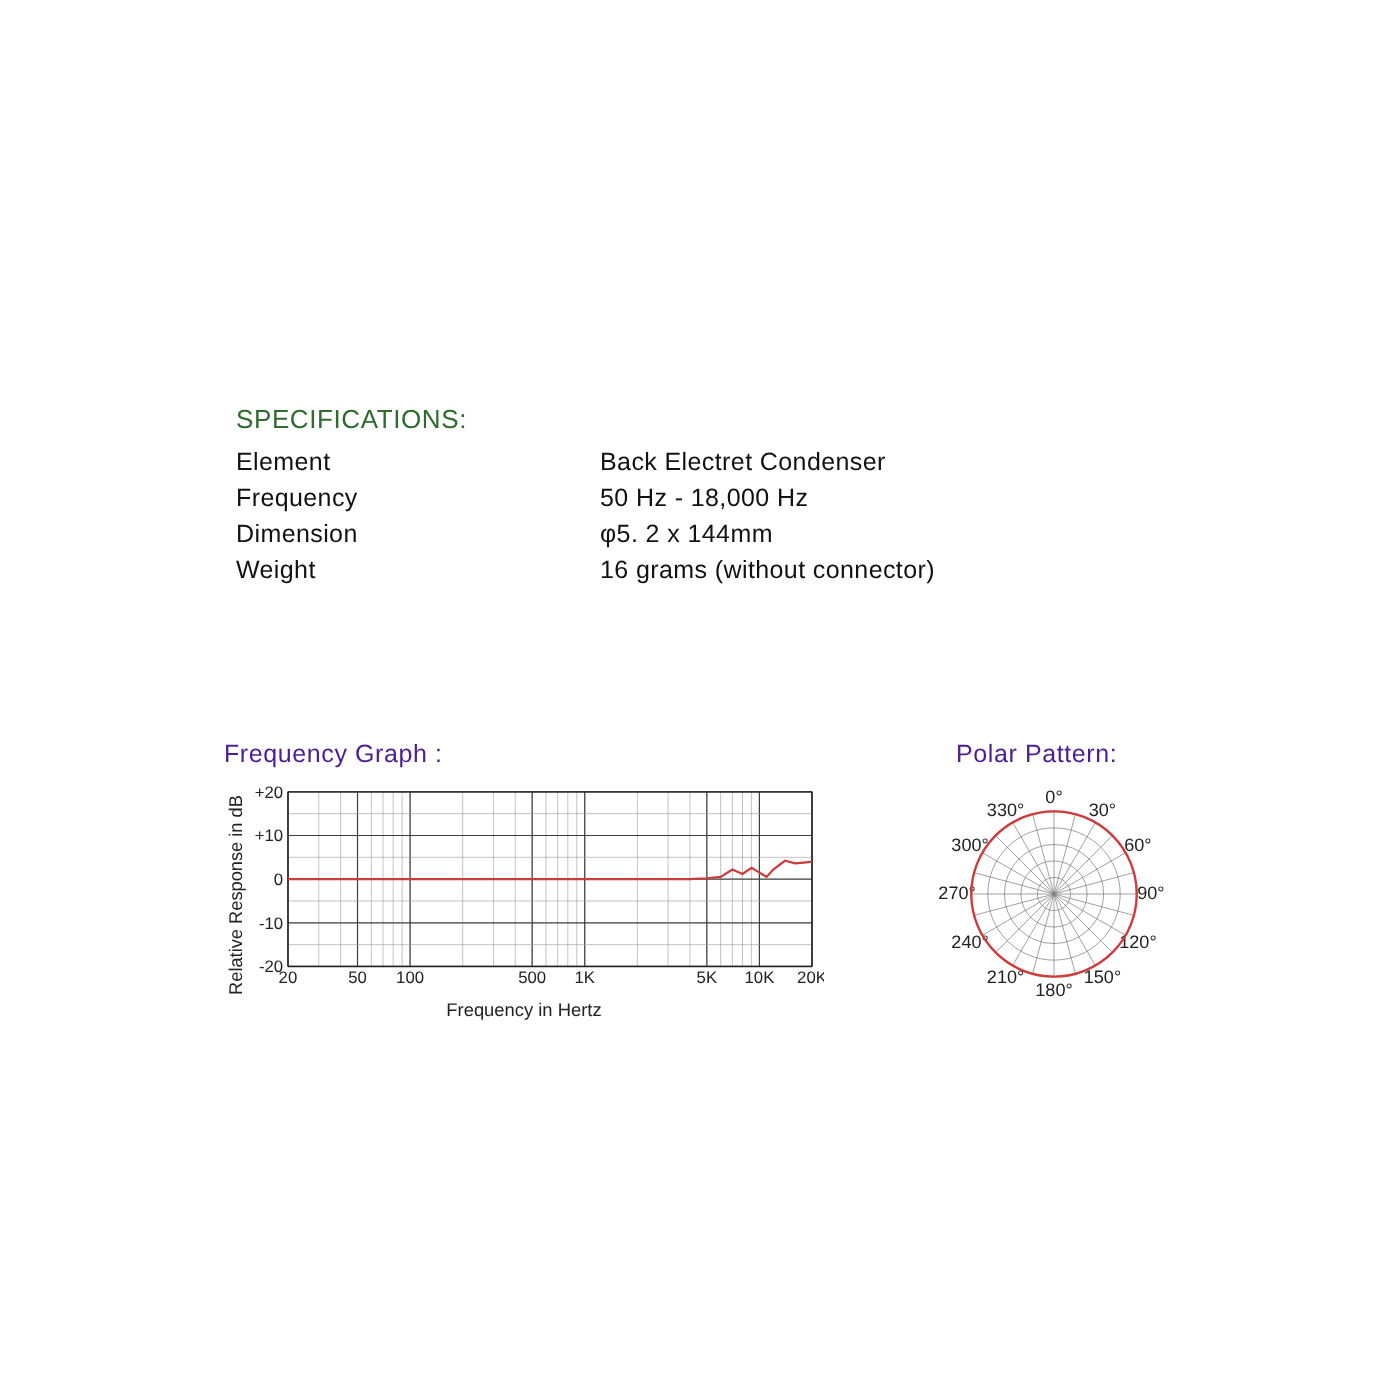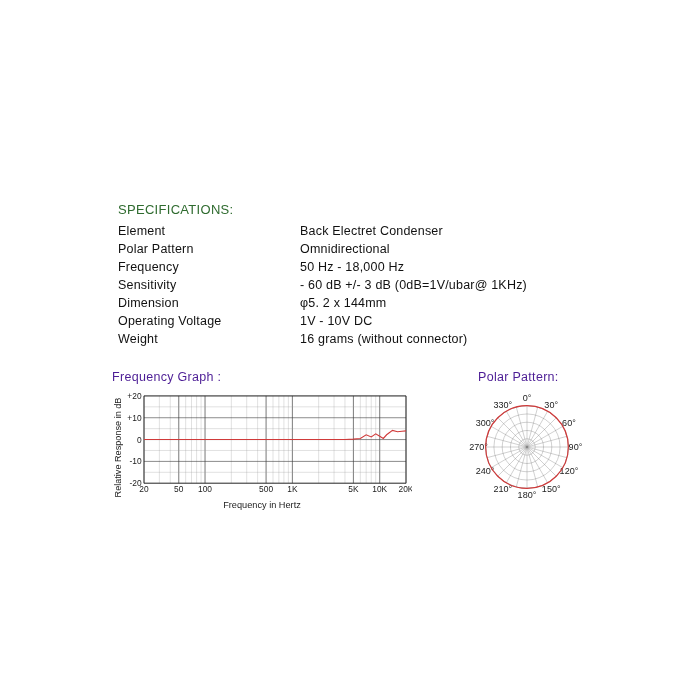--- a/index.html
+++ b/index.html
@@ -98,38 +98,26 @@
 
   <div class="spec-title">SPECIFICATIONS:</div>
 
   <table class="spec-table">
     <tbody>
       <tr>
         <td class="label">Element</td>
         <td class="value">Back Electret Condenser</td>
       </tr>
       <tr>
-        <td class="label">Polar Pattern</td>
-        <td class="value">Omnidirectional</td>
-      </tr>
-      <tr>
         <td class="label">Frequency</td>
         <td class="value">50 Hz - 18,000 Hz</td>
       </tr>
       <tr>
-        <td class="label">Sensitivity</td>
-        <td class="value">- 60 dB +/- 3 dB  (0dB=1V/ubar@ 1KHz)</td>
-      </tr>
-      <tr>
         <td class="label">Dimension</td>
         <td class="value">φ5. 2  x  144mm</td>
-      </tr>
-      <tr>
-        <td class="label">Operating  Voltage</td>
-        <td class="value">1V  -  10V DC</td>
       </tr>
       <tr>
         <td class="label">Weight</td>
         <td class="value">16  grams (without connector)</td>
       </tr>
     </tbody>
   </table>
 
   <div class="chart-head" id="freq-head">Frequency  Graph :</div>
   <div class="chart-head" id="polar-head">Polar Pattern:</div>

